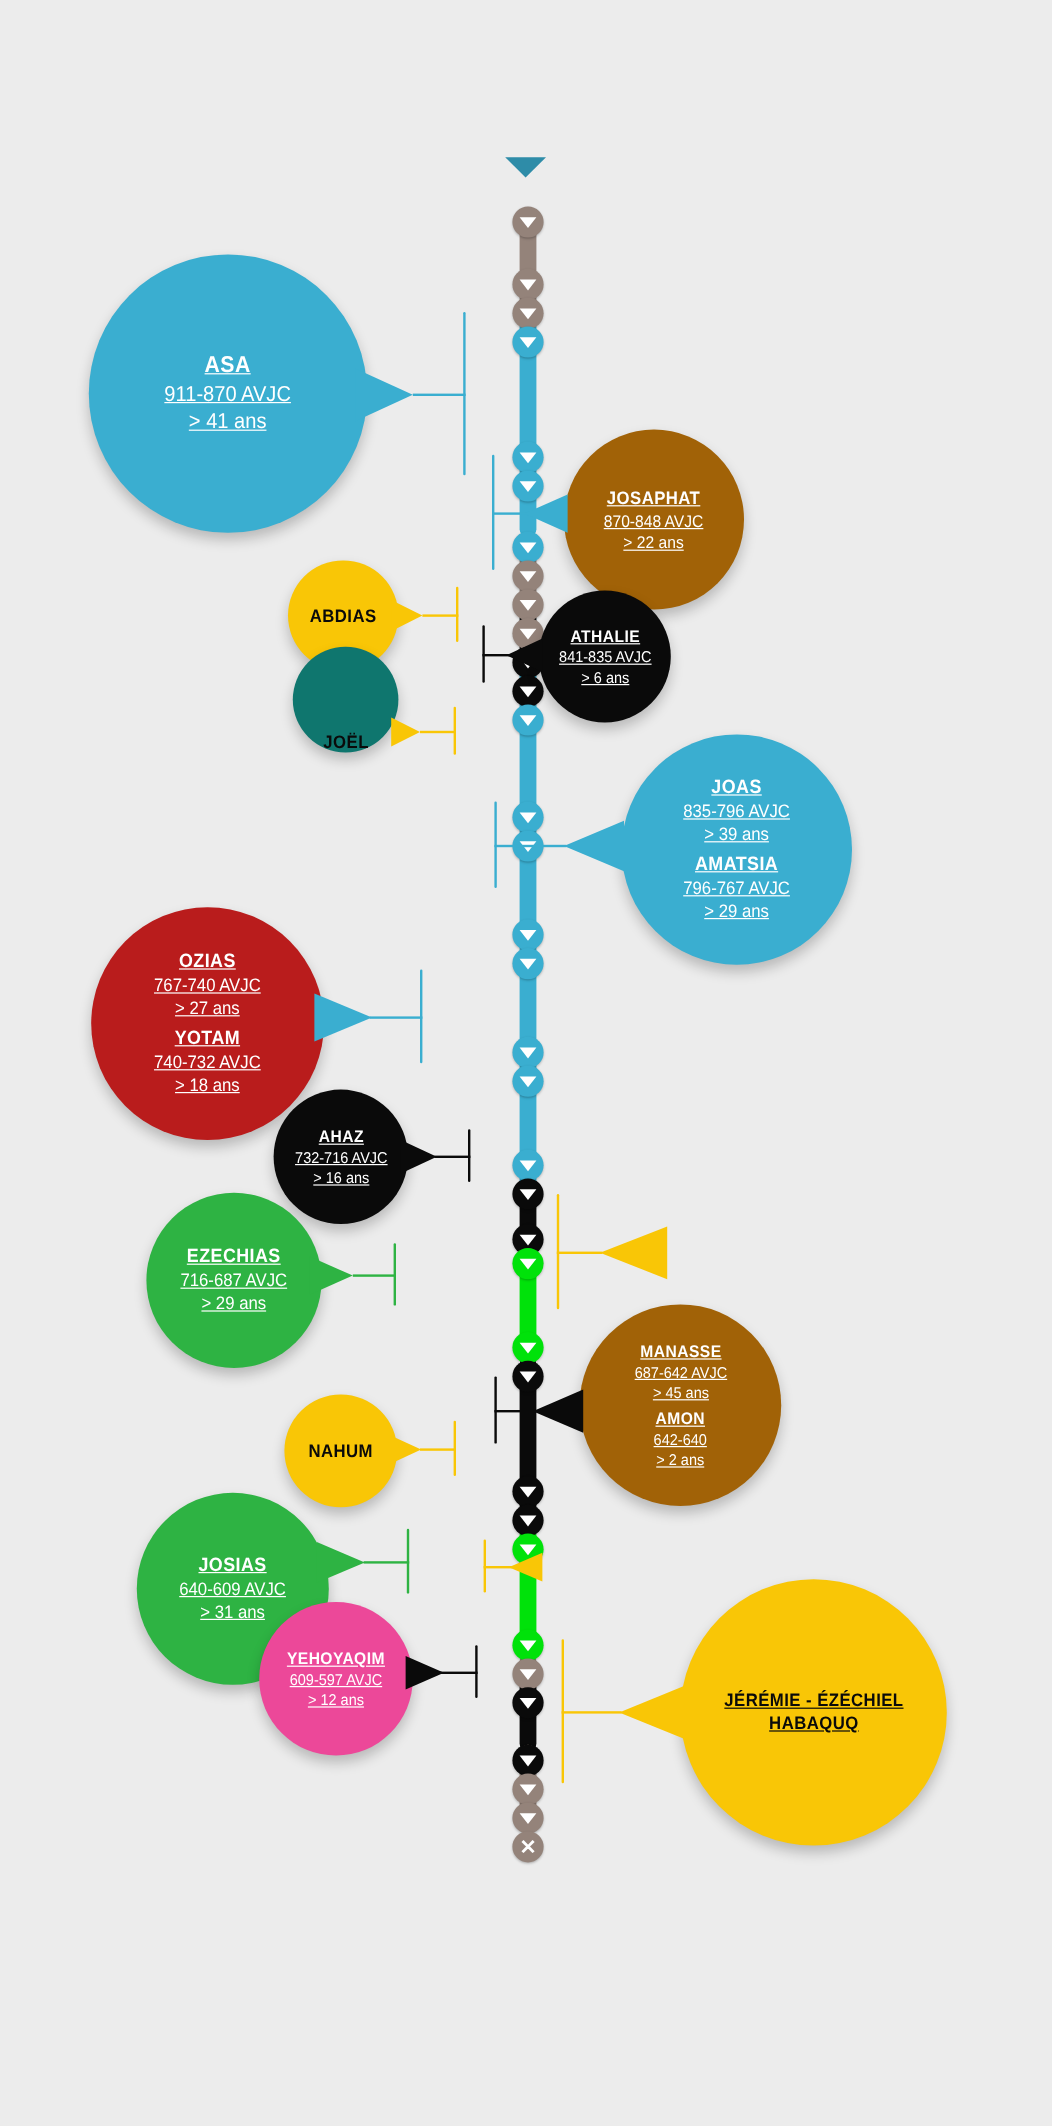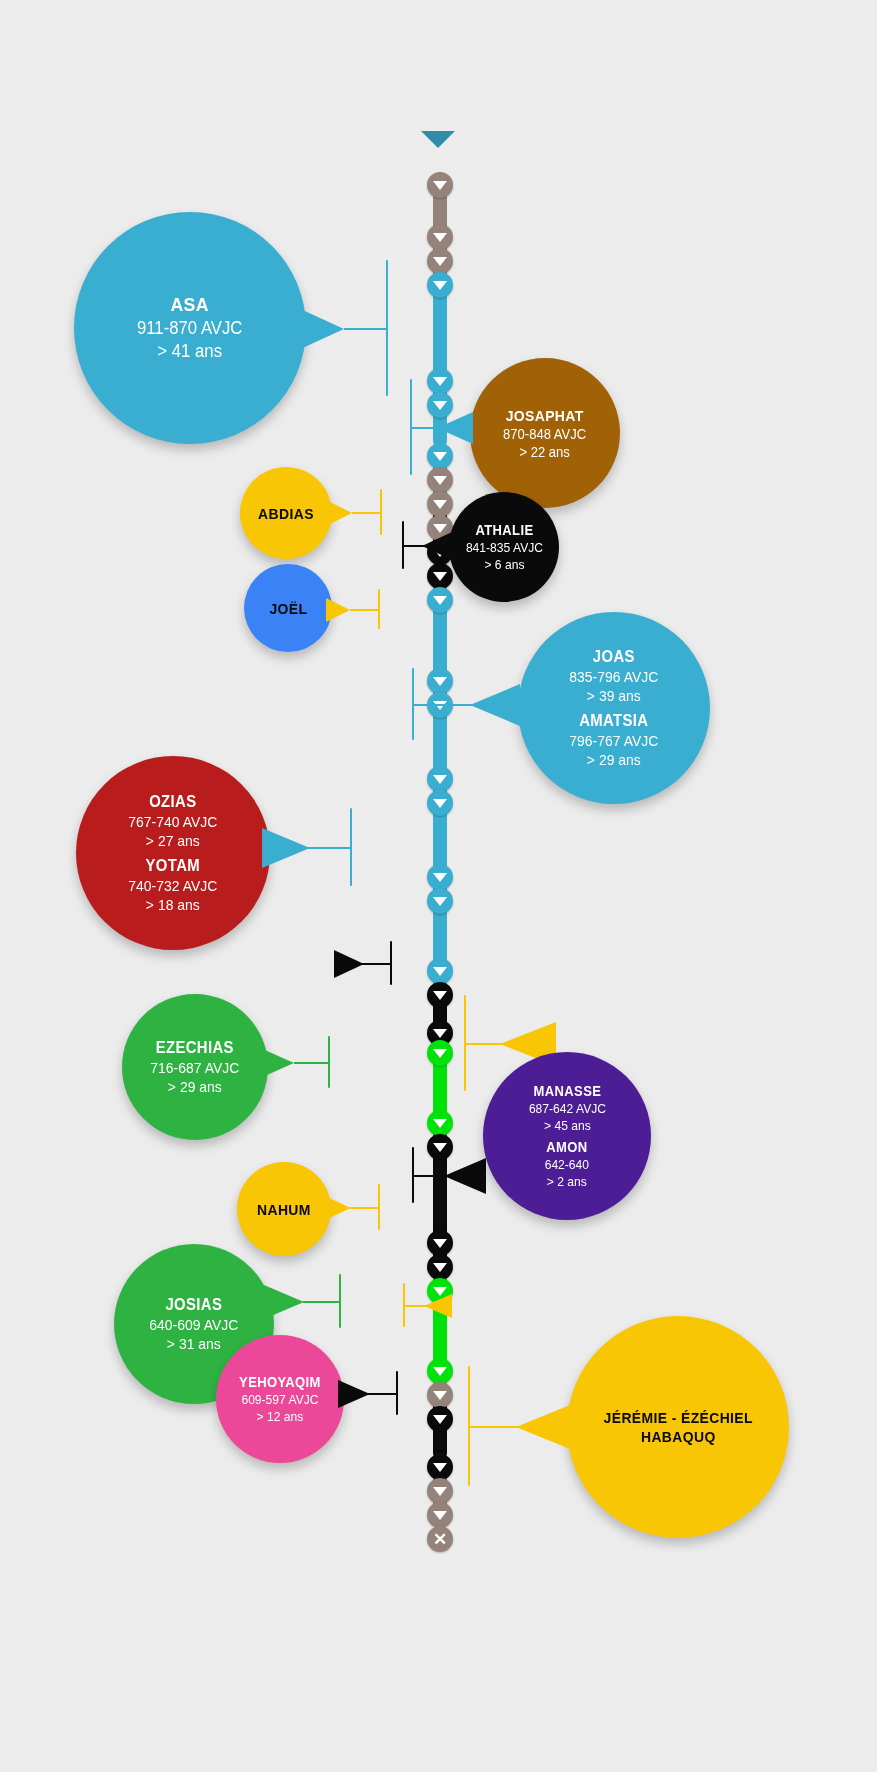--- a/index.html
+++ b/index.html
@@ -52,21 +52,21 @@
     font-family:"Liberation Sans",sans-serif;
   }
 
   
   .bubble{
     position:absolute;border-radius:50%;
     display:flex;flex-direction:column;align-items:center;justify-content:center;
     text-align:center;box-shadow:0 6px 11px rgba(0,0,0,.22);
     box-sizing:border-box;
   }
-  .bubble .grp{margin:0;padding:0;}
+  .bubble .grp{margin:0;padding:0;text-decoration:underline;}
   .bubble .nm{
     font-family:"Liberation Sans Narrow","Liberation Sans",sans-serif;
     font-weight:bold;letter-spacing:.4px;
     transform:scaleX(.93);
   }
   .bubble .dt,.bubble .yr{
     font-family:"Liberation Sans Narrow","Liberation Sans",sans-serif;
     font-weight:normal;transform:scaleX(.93);
   }
   .tail{position:absolute;width:0;height:0;}
@@ -261,21 +261,21 @@
       <div class="dt" style="font-size:13px;margin-top:2px;">841-835 AVJC</div>
       <div class="yr" style="font-size:13px;margin-top:2px;">&gt; 6 ans</div>
     </div>
   </div>
   <div class="tail" style="left:422px;top:532px;border-top:14px solid transparent;border-bottom:14px solid transparent;border-right:30px solid #0a0a0a;"></div>
   <div class="conn" style="left:402px;top:545px;">
     <div class="stem" style="left:0;width:24px;background:#0a0a0a;"></div>
     <div class="bar" style="left:0;top:-24px;height:48px;background:#0a0a0a;"></div>
   </div>
 
-  <div class="bubble" style="left:244px;top:564px;width:88px;height:88px;background:#3b82f6;color:#0a0a0a;">
+  <div class="bubble" style="left:244px;top:539px;width:88px;height:88px;background:#0f766e;color:#0a0a0a;justify-content:flex-end;">
     <div class="nm" style="font-size:15px;">JOËL</div>
   </div>
   <div class="tail" style="left:326px;top:598px;border-top:12px solid transparent;border-bottom:12px solid transparent;border-left:24px solid #f9c606;"></div>
   <div class="conn" style="left:350px;top:609px;">
     <div class="stem" style="left:0;width:30px;background:#f9c606;"></div>
     <div class="bar" style="left:28px;top:-20px;height:40px;background:#f9c606;"></div>
   </div>
 
   <div class="bubble" style="left:518px;top:612px;width:192px;height:192px;background:#3aaed0;color:#fff;">
     <div class="grp" style="margin-bottom:8px;">
@@ -306,20 +306,27 @@
       <div class="dt" style="font-size:15px;margin-top:2px;">740-732 AVJC</div>
       <div class="yr" style="font-size:15px;margin-top:2px;">&gt; 18 ans</div>
     </div>
   </div>
   <div class="tail" style="left:262px;top:828px;border-top:20px solid transparent;border-bottom:20px solid transparent;border-left:48px solid #3aaed0;"></div>
   <div class="conn" style="left:308px;top:847px;">
     <div class="stem" style="left:0;width:44px;background:#3aaed0;"></div>
     <div class="bar" style="left:42px;top:-39px;height:78px;background:#3aaed0;"></div>
   </div>
 
+  <div class="bubble" style="left:228px;top:908px;width:112px;height:112px;background:#0a0a0a;color:#fff;">
+    <div class="grp">
+      <div class="nm" style="font-size:14px;">AHAZ</div>
+      <div class="dt" style="font-size:13px;margin-top:2px;">732-716 AVJC</div>
+      <div class="yr" style="font-size:13px;margin-top:2px;">&gt; 16 ans</div>
+    </div>
+  </div>
   <div class="tail" style="left:334px;top:950px;border-top:14px solid transparent;border-bottom:14px solid transparent;border-left:30px solid #0a0a0a;"></div>
   <div class="conn" style="left:362px;top:963px;">
     <div class="stem" style="left:0;width:30px;background:#0a0a0a;"></div>
     <div class="bar" style="left:28px;top:-22px;height:44px;background:#0a0a0a;"></div>
   </div>
 
   <div class="bubble" style="left:122px;top:994px;width:146px;height:146px;background:#2eb343;color:#fff;">
     <div class="grp">
       <div class="nm" style="font-size:16px;">EZECHIAS</div>
       <div class="dt" style="font-size:15px;margin-top:2px;">716-687 AVJC</div>
@@ -331,21 +338,21 @@
     <div class="stem" style="left:0;width:36px;background:#2eb343;"></div>
     <div class="bar" style="left:34px;top:-26px;height:52px;background:#2eb343;"></div>
   </div>
 
   <div class="tail" style="left:500px;top:1022px;border-top:22px solid transparent;border-bottom:22px solid transparent;border-right:56px solid #f9c606;"></div>
   <div class="conn" style="left:464px;top:1043px;">
     <div class="stem" style="left:0;width:38px;background:#f9c606;"></div>
     <div class="bar" style="left:0;top:-48px;height:96px;background:#f9c606;"></div>
   </div>
 
-  <div class="bubble" style="left:483px;top:1052px;width:168px;height:168px;background:#4c1d95;color:#fff;">
+  <div class="bubble" style="left:483px;top:1087px;width:168px;height:168px;background:#a16207;color:#fff;">
     <div class="grp" style="margin-bottom:6px;">
       <div class="nm" style="font-size:14px;">MANASSE</div>
       <div class="dt" style="font-size:13px;margin-top:2px;">687-642 AVJC</div>
       <div class="yr" style="font-size:13px;margin-top:2px;">&gt; 45 ans</div>
     </div>
     <div class="grp">
       <div class="nm" style="font-size:14px;">AMON</div>
       <div class="dt" style="font-size:13px;margin-top:2px;">642-640</div>
       <div class="yr" style="font-size:13px;margin-top:2px;">&gt; 2 ans</div>
     </div>

